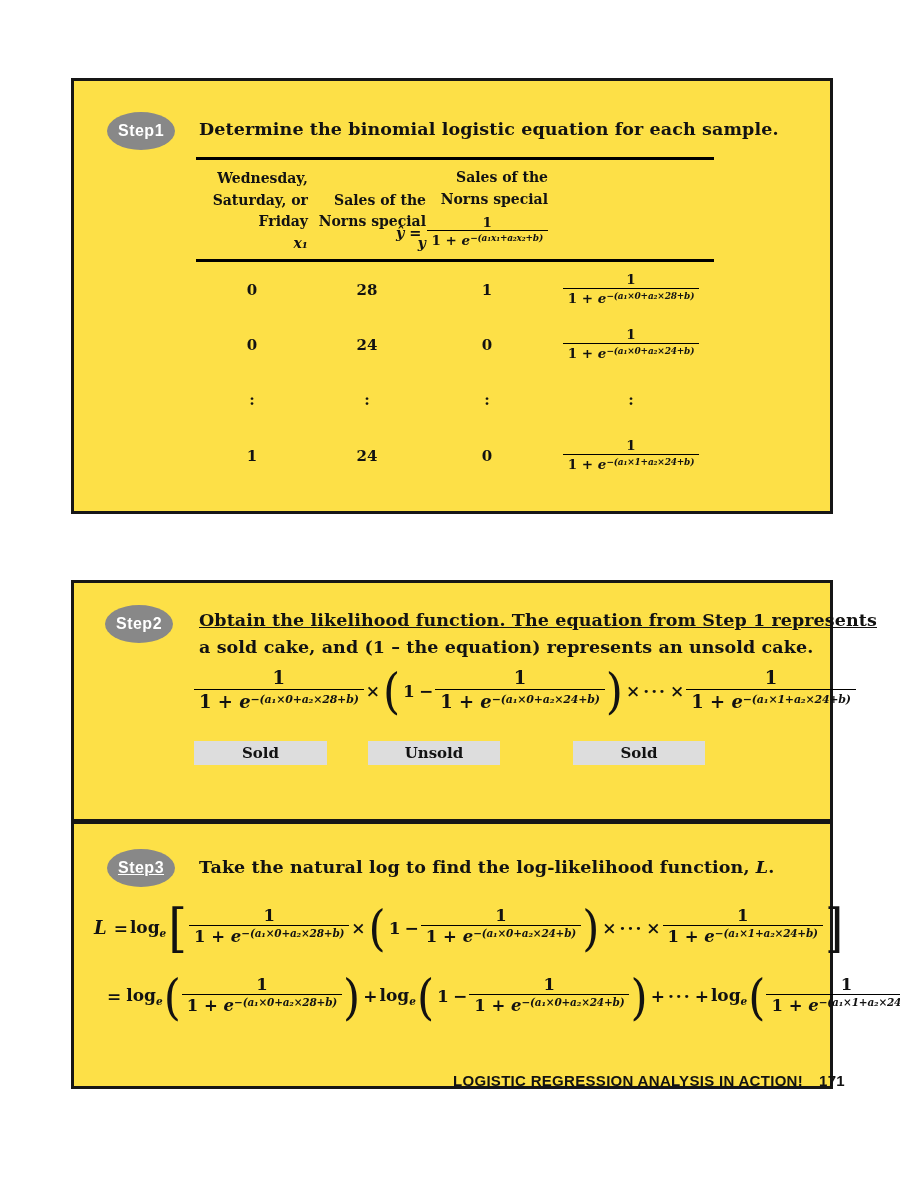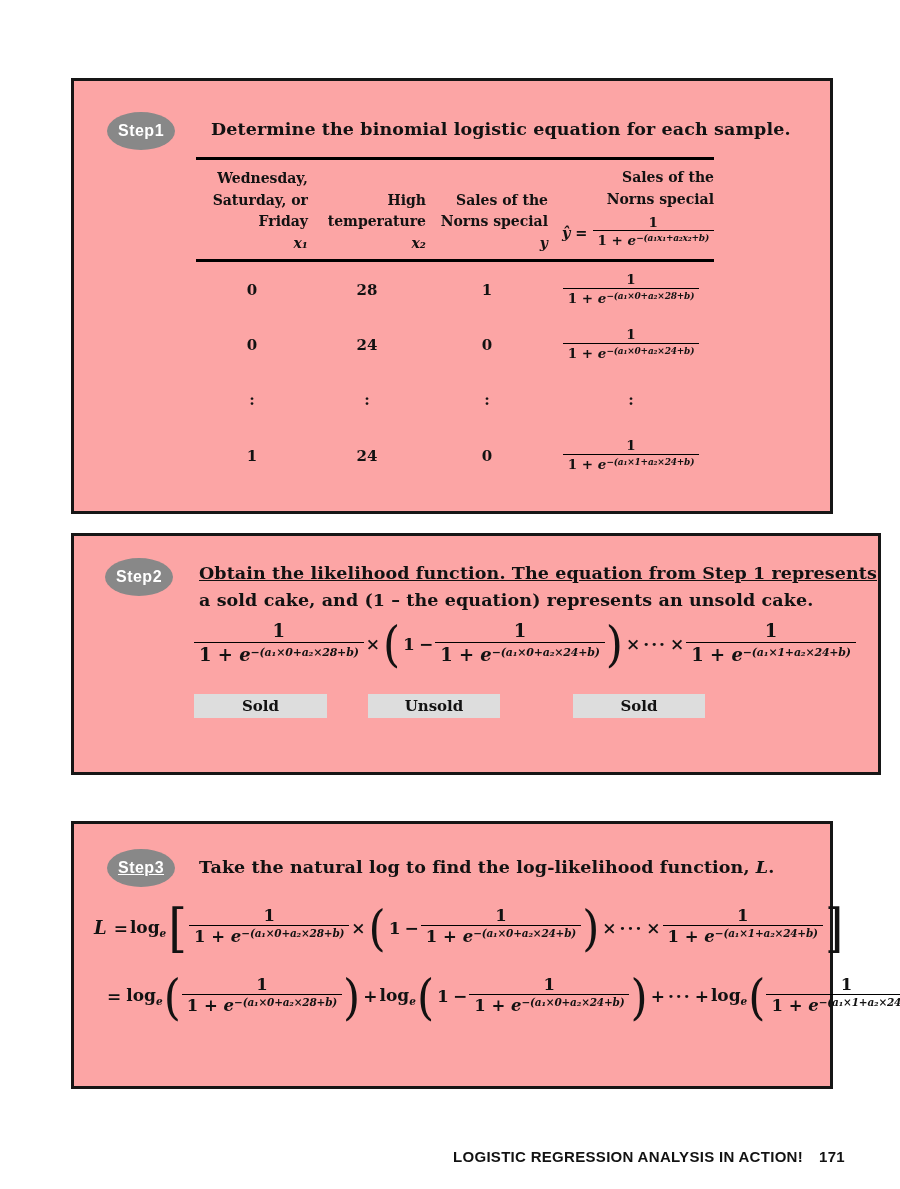--- a/index.html
+++ b/index.html
@@ -1,21 +1,21 @@
 <!DOCTYPE html>
 <html><head>
 <meta charset="utf-8">
 <style>
   html,body{margin:0;padding:0;background:#ffffff;}
   #page{position:relative;width:900px;height:1189px;background:#ffffff;overflow:hidden;
         font-family:"DejaVu Serif",serif;color:#121212;}
 
-  .panel{position:absolute;left:71px;width:756px;border:3.5px solid #161616;background:#fca5a5;}
+  .panel{position:absolute;left:71px;width:756px;border:3.5px solid #161616;background:#fde047;}
   #panel1{top:78px;height:430px;}
-  #panel2{top:533px;height:236px;padding-left:48px;}
+  #panel2{top:580px;height:236px;}
   #panel3{top:821px;height:262px;}
 
   .badge{position:absolute;width:68px;height:38px;background:#888888;border-radius:50%;
          color:#ffffff;display:flex;align-items:center;justify-content:center;
          font:700 16px "Liberation Sans",sans-serif;letter-spacing:.5px;}
   .step-title{position:absolute;font:700 17.5px "DejaVu Serif",serif;letter-spacing:.1px;white-space:nowrap;}
 
   
   .s1-table{position:absolute;left:122px;top:76px;width:518px;}
   .rule{border-top:3px solid #000;height:0;}
@@ -61,49 +61,44 @@
           font:700 15px "DejaVu Serif",serif;}
   #lbl-sold1{left:120px;width:133px;}
   #lbl-unsold{left:294px;width:132px;}
   #lbl-sold2{left:499px;width:132px;}
 
   
   .s3-eq1{position:absolute;left:20px;top:82px;}
   .s3-eq2{position:absolute;left:28px;top:152px;}
 
   
-  #footer{position:absolute;top:1148px;right:55px;font:700 15px "Liberation Sans",sans-serif;
+  #footer{position:absolute;top:1072px;right:55px;font:700 15px "Liberation Sans",sans-serif;
           letter-spacing:.3px;white-space:nowrap;}
   #footer .pg{margin-left:16px;}
 </style>
 </head>
 <body>
 
 <div id="page">
 
   <div class="panel" id="panel1">
     <div class="badge" style="left:33px;top:31px;">
       <span>Step1</span>
     </div>
-    <div class="step-title" style="left:125px;top:38px;margin-left:12px;">Determine the binomial logistic equation for each sample.</div>
+    <div class="step-title" style="left:125px;top:38px;">Determine the binomial logistic equation for each sample.</div>
 
     <div class="s1-table">
       <div class="rule"></div>
 
       <div class="s1-head">
         <div class="hcell">
           <span>Wednesday,</span>
           <span>Saturday, or</span>
           <span>Friday</span>
           <span class="hv">x₁</span>
-        </div>
-        <div class="hcell">
-          <span>High</span>
-          <span>temperature</span>
-          <span class="hv">x₂</span>
         </div>
         <div class="hcell">
           <span>Sales of the</span>
           <span>Norns special</span>
           <span class="hv">y</span>
         </div>
         <div class="hcell">
           <span>Sales of the</span>
           <span>Norns special</span>
           <span class="yhat-line">

